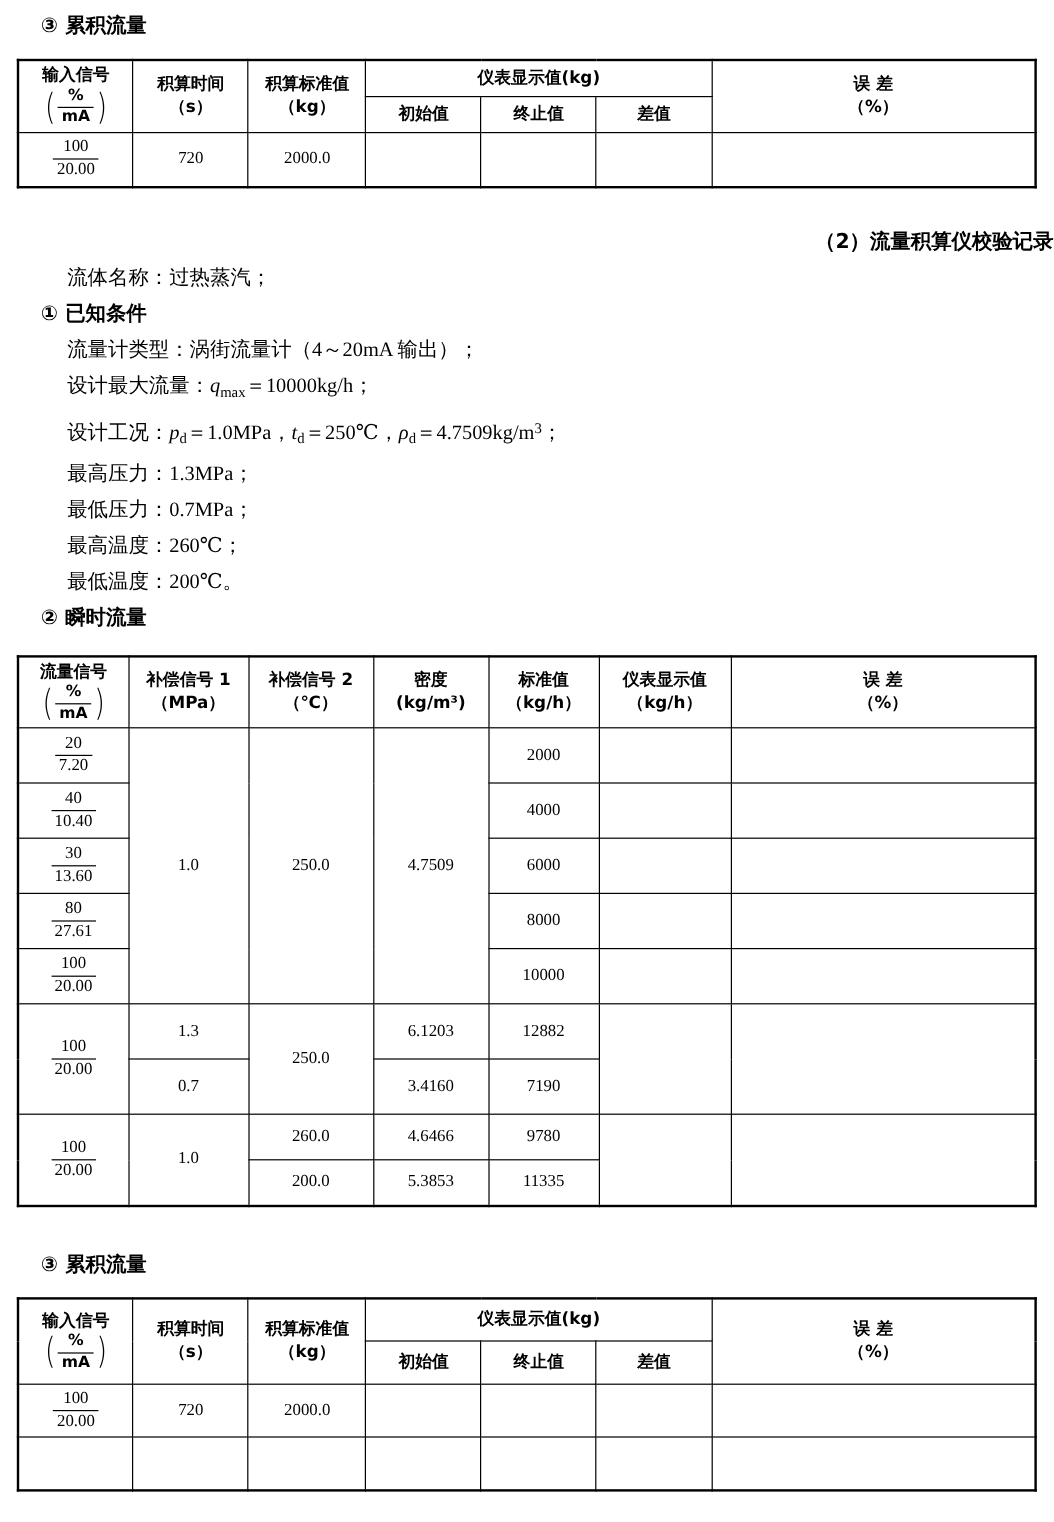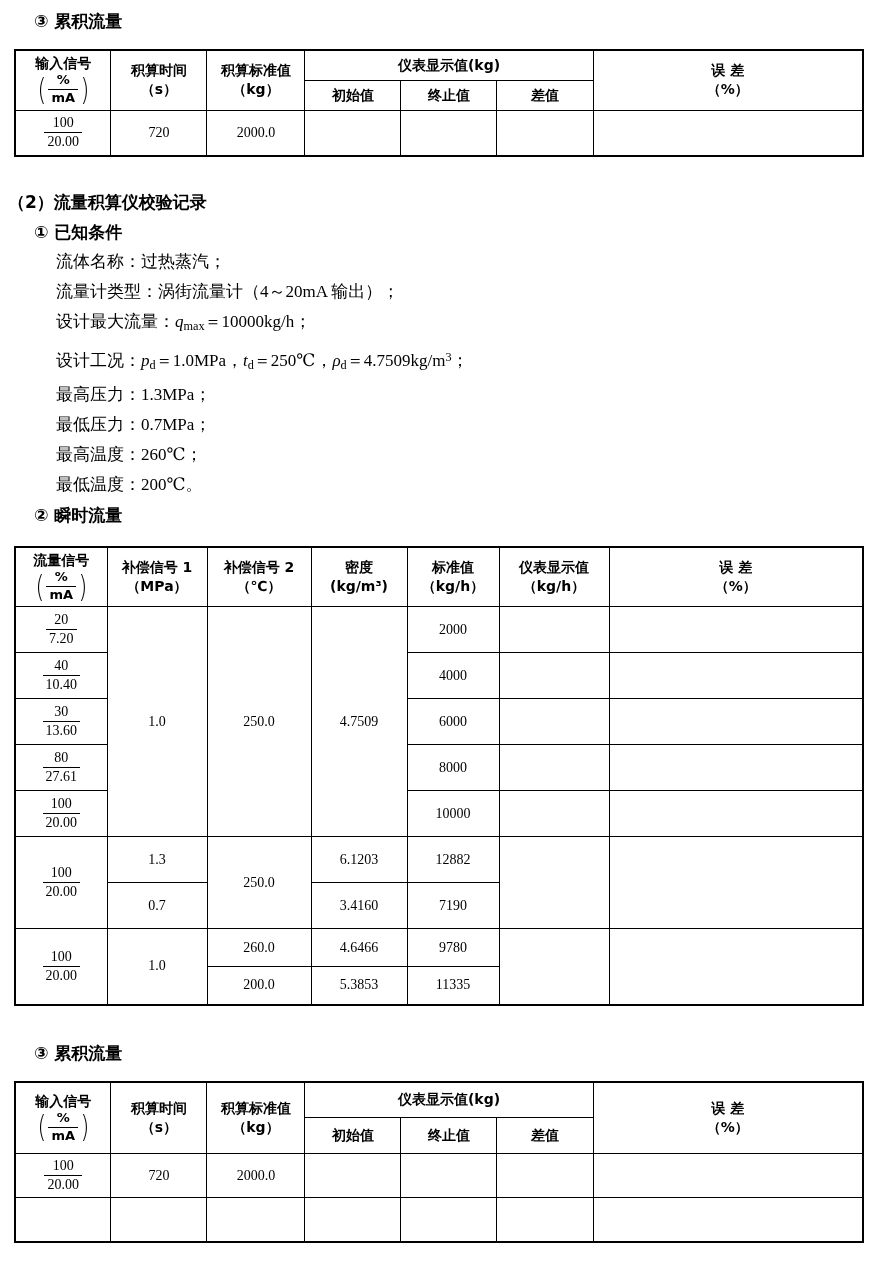--- a/index.html
+++ b/index.html
@@ -30,21 +30,21 @@
     margin: 0;
     padding: 0;
   }
   .h-sec.indent1 { padding-left: 34px; }
 
   .para {
     font-size: 17px;
     line-height: 30px;
     padding-left: 56px;
   }
-  .para.num { padding-left: 8px; font-size: 17px; }
+  .para.num { padding-left: 8px; font-size: 17px; text-align: right; }
   .para.item { padding-left: 34px; font-family:"DejaVu Sans","Liberation Sans",sans-serif; font-weight: bold; font-size:17px;}
 
   sub { font-size: 72%; vertical-align: -0.28em; }
   sup { font-size: 72%; vertical-align: 0.45em; }
 
   
   table.doc {
     border-collapse: collapse;
     width: 848px;
     margin: 16px auto;
@@ -177,25 +177,25 @@
         <td></td>
       </tr>
     </tbody>
       </table>
   </div>
 
   <div class="spacer-14"></div>
 
   <div class="para num" style="font-family:'DejaVu Sans','Liberation Sans',sans-serif;font-weight:bold;">（2）流量积算仪校验记录</div>
 
+  <div class="para">
+    <span>流体名称：</span><span>过热蒸汽；</span>
+  </div>
+
   <div class="para item">① 已知条件</div>
-
-  <div class="para">
-    <span>流体名称：</span><span>过热蒸汽；</span>
-  </div>
   <div class="para">
     <span>流量计类型：</span><span>涡街流量计（4～20mA 输出）；</span>
   </div>
   <div class="para">
     <span>设计最大流量：</span><span><i>q</i><sub>max</sub>＝10000kg/h；</span>
   </div>
   <div class="para">
     <span>设计工况：</span><span><i>p</i><sub>d</sub>＝1.0MPa，<i>t</i><sub>d</sub>＝250℃，<i>ρ</i><sub>d</sub>＝4.7509kg/m<sup>3</sup>；</span>
   </div>
   <div class="para">

